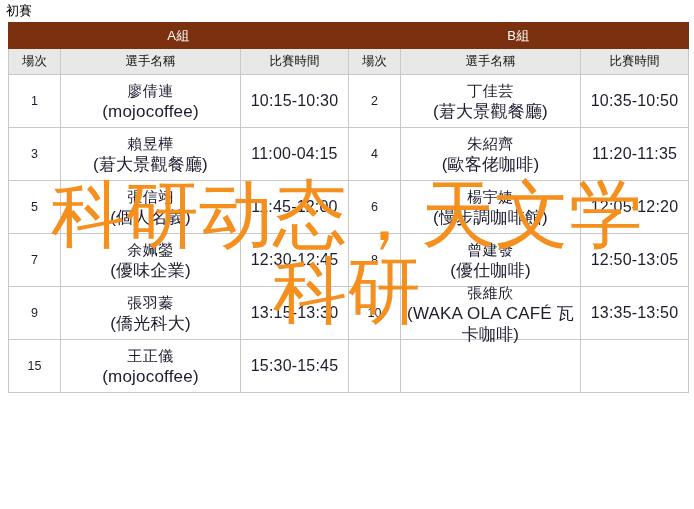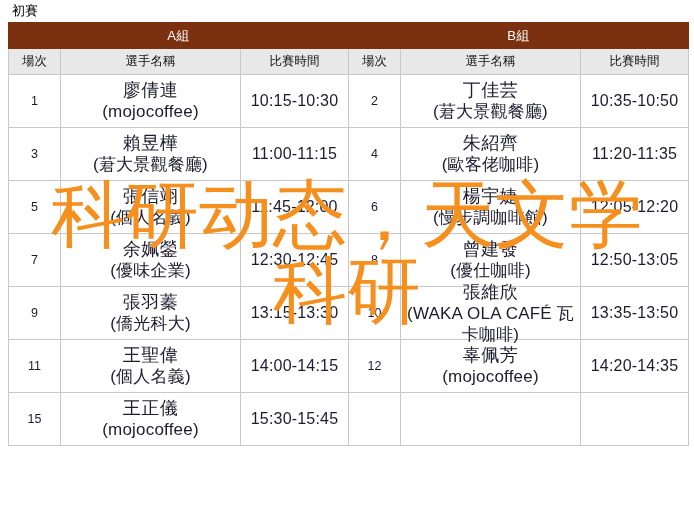--- a/index.html
+++ b/index.html
@@ -16,21 +16,21 @@
     color: #000000;
   }
   #page-root {
     position: relative;
     width: 694px;
     height: 509px;
   }
   .page-title {
     font-size: 13px;
     line-height: 15px;
-    padding: 3px 0 4px 12px;
+    padding: 3px 0 4px 6px;
     color: #000;
     white-space: nowrap;
   }
   .table-wrap {
     padding: 0 6px 0 8px;
     box-sizing: border-box;
     width: 694px;
   }
   table.schedule {
     border-collapse: collapse;
@@ -67,21 +67,21 @@
   }
   .cell-name {
     display: flex;
     flex-direction: column;
     justify-content: center;
     align-items: center;
     line-height: 21px;
     height: 52px;
   }
   .name-main {
-    font-size: 18px;
+    font-size: 15px;
     letter-spacing: 0.5px;
   }
   .name-org {
     font-size: 17px;
     letter-spacing: 0.2px;
   }
   .cell-time {
     font-size: 16px;
     letter-spacing: 0.2px;
     white-space: nowrap;
@@ -186,21 +186,21 @@
             <td>
               <div class="cell-no">3</div>
             </td>
             <td>
               <div class="cell-name">
                 <div class="name-main">賴昱樺</div>
                 <div class="name-org">(莙大景觀餐廳)</div>
               </div>
             </td>
             <td>
-              <div class="cell-time">11:00-11:15</div>
+              <div class="cell-time">11:00-04:15</div>
             </td>
             <td>
               <div class="cell-no">4</div>
             </td>
             <td>
               <div class="cell-name">
                 <div class="name-main">朱紹齊</div>
                 <div class="name-org">(歐客佬咖啡)</div>
               </div>
             </td>
@@ -277,46 +277,20 @@
               <div class="cell-no">10</div>
             </td>
             <td>
               <div class="cell-name">
                 <div class="name-main">張維欣</div>
                 <div class="name-org">(WAKA OLA CAFÉ 瓦卡咖啡)</div>
               </div>
             </td>
             <td>
               <div class="cell-time">13:35-13:50</div>
-            </td>
-          </tr>
-          <tr class="data-row">
-            <td>
-              <div class="cell-no">11</div>
-            </td>
-            <td>
-              <div class="cell-name">
-                <div class="name-main">王聖偉</div>
-                <div class="name-org">(個人名義)</div>
-              </div>
-            </td>
-            <td>
-              <div class="cell-time">14:00-14:15</div>
-            </td>
-            <td>
-              <div class="cell-no">12</div>
-            </td>
-            <td>
-              <div class="cell-name">
-                <div class="name-main">辜佩芳</div>
-                <div class="name-org">(mojocoffee)</div>
-              </div>
-            </td>
-            <td>
-              <div class="cell-time">14:20-14:35</div>
             </td>
           </tr>
           <tr class="data-row">
             <td>
               <div class="cell-no">15</div>
             </td>
             <td>
               <div class="cell-name">
                 <div class="name-main">王正儀</div>
                 <div class="name-org">(mojocoffee)</div>

